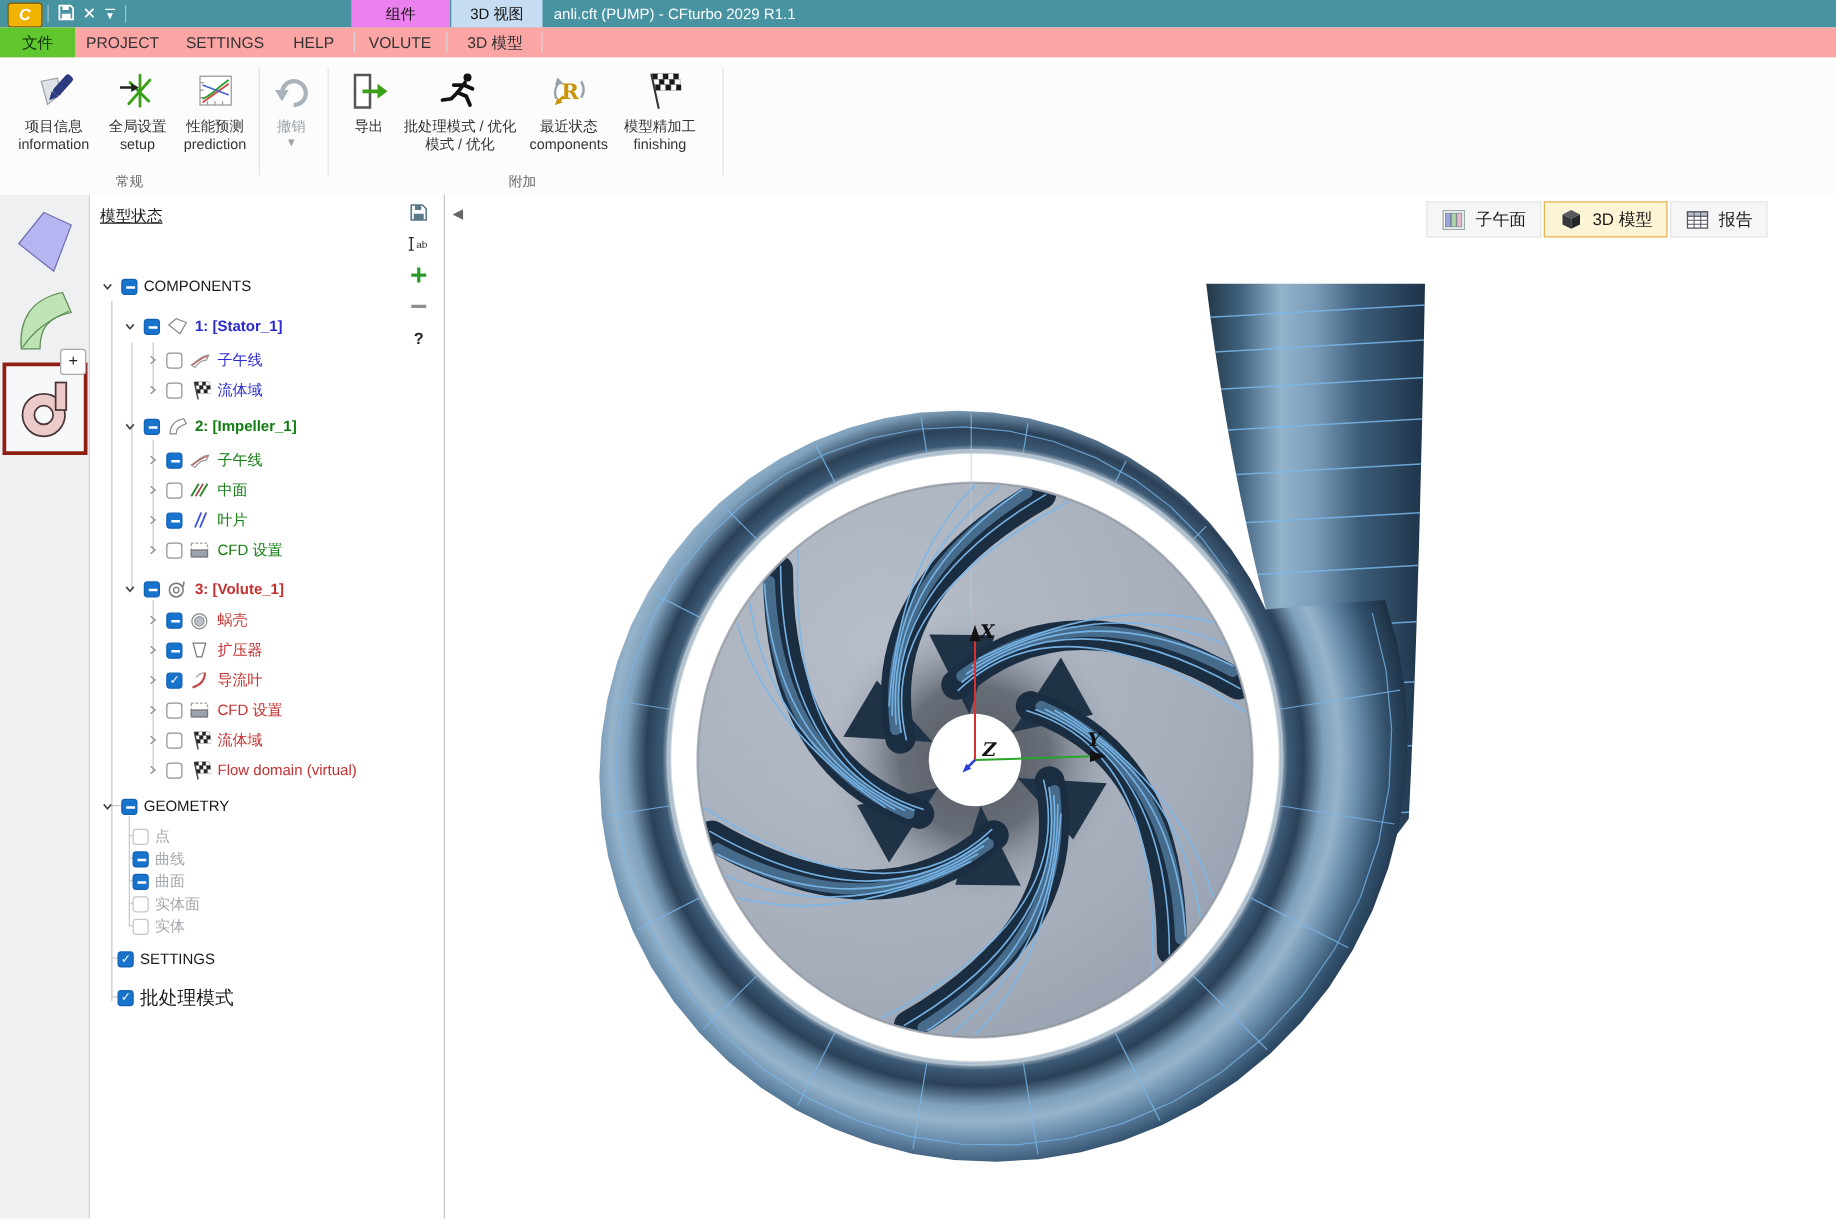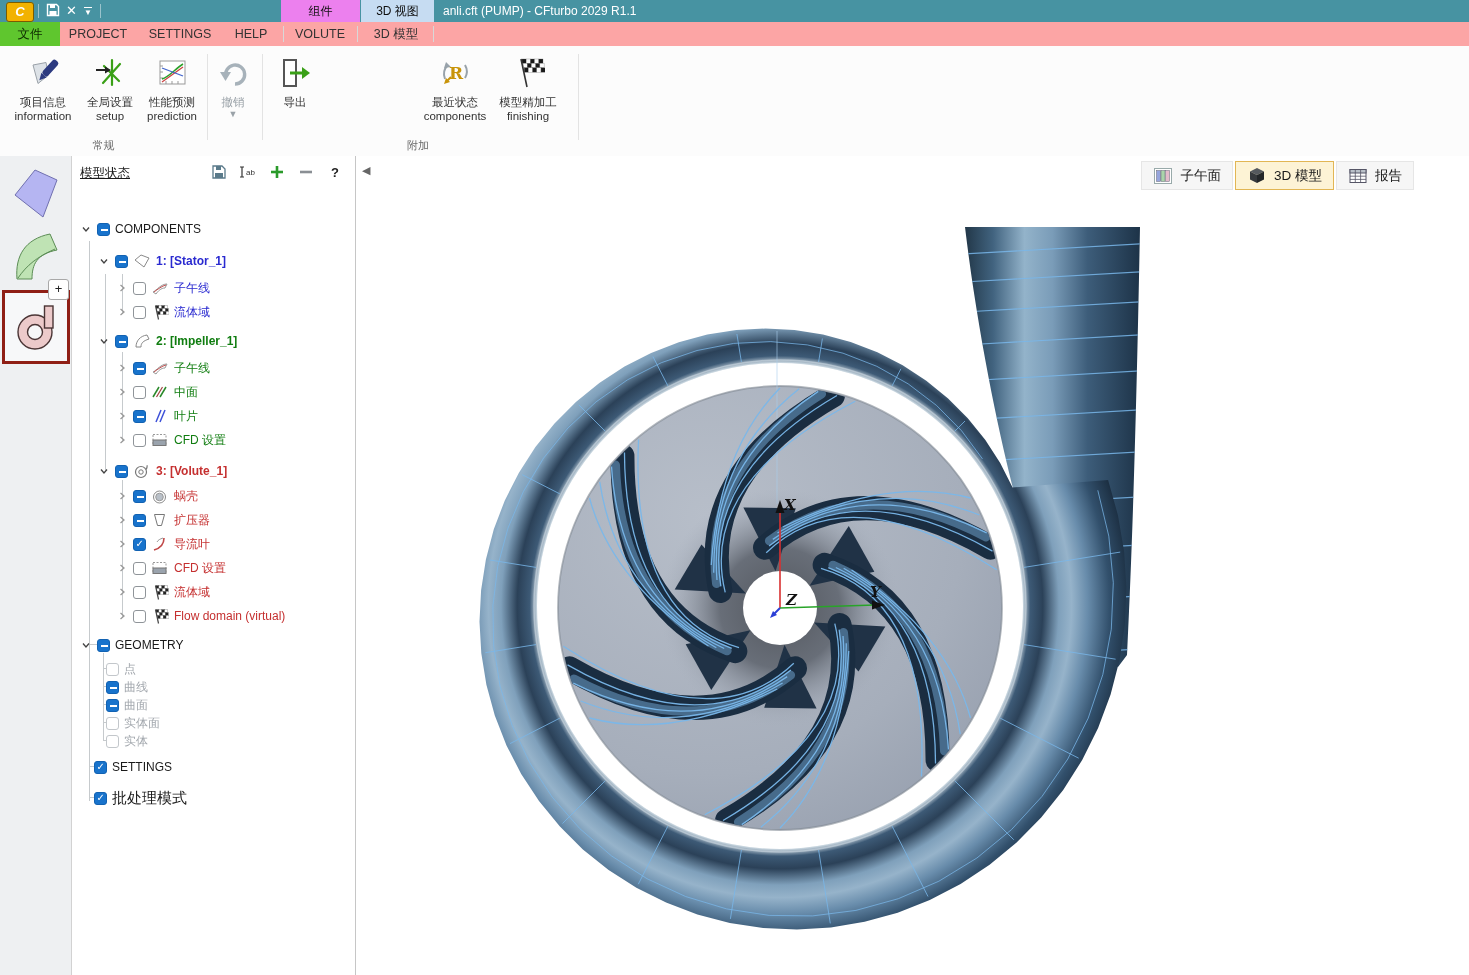--- a/index.html
+++ b/index.html
@@ -37,21 +37,21 @@
   #sidebar{position:absolute;left:0;top:156px;width:71px;height:819px;background:#eef0f2;border-right:1px solid #d2d2d2;}
   .sb-item{position:absolute;left:8px;width:56px;height:56px;display:flex;align-items:center;justify-content:center;}
   #sb-selbox{position:absolute;left:2px;top:134px;width:62px;height:68px;border:3px solid #8f1f15;background:#f7f8f9;
              display:flex;align-items:center;justify-content:center;}
   #sb-plus{position:absolute;left:48px;top:123px;width:19px;height:19px;background:#fff;border:1px solid #a8a8a8;
            border-radius:3px;text-align:center;line-height:18px;font-size:13px;color:#222;z-index:3;}
 
   
   #treepanel{position:absolute;left:72px;top:156px;width:283px;height:819px;background:#fff;border-right:1px solid #c6c6c6;}
   #tp-title{position:absolute;left:8px;top:9px;font-size:12.5px;color:#1a1a1a;text-decoration:underline;}
-  #tp-icons{position:absolute;right:10px;top:6px;display:flex;gap:9px;align-items:center;height:20px;}
+  #tp-icons{position:absolute;right:10px;top:6px;display:flex;gap:9px;align-items:center;height:20px;flex-direction:column;}
   #tp-icons .tpi{width:20px;height:18px;display:flex;align-items:center;justify-content:center;font-size:13px;}
   #tp-dd{position:absolute;left:6px;top:31px;width:269px;height:21px;border:1px solid #ababab;background:#fff;
          font-size:12px;line-height:21px;padding-left:6px;color:#222;}
   #tp-dd .chev{position:absolute;right:7px;top:0;color:#777;font-size:10px;}
   .conn{position:absolute;background:#c6cacd;}
   .trow{position:absolute;left:0;right:2px;height:22px;display:flex;align-items:center;gap:5px;white-space:nowrap;}
   .trow .exp{width:12px;height:12px;flex:0 0 12px;display:flex;align-items:center;justify-content:center;}
   .cb{width:13px;height:13px;flex:0 0 13px;border-radius:3px;box-sizing:border-box;position:relative;}
   .cb.partial,.cb.checked{background:#1873cc;border:1px solid #1262b2;}
   .cb.partial::after{content:"";position:absolute;left:3px;top:5px;width:7px;height:2px;background:#fff;}
@@ -177,20 +177,37 @@
       </div>
       <div class="rbtn" style="left:272px;width:46px">
         <div class="ric">
           <svg width="34" height="34" viewBox="0 0 34 34">
             <rect x="6" y="4" width="12" height="26" fill="#fff" stroke="#555" stroke-width="2"></rect>
         <line x1="12" y1="17" x2="25" y2="17" stroke="#3aa017" stroke-width="3"></line>
         <polygon points="24,11 24,23 32,17" fill="#3aa017"></polygon>
           </svg>
         </div>
         <div class="l1">导出</div>
+
+      </div>
+      <div class="rbtn" style="left:318px;width:100px">
+        <div class="ric">
+          <svg width="34" height="34" viewBox="0 0 34 34">
+            <circle cx="23" cy="6" r="3.2" fill="#111"></circle>
+        <g stroke="#111" stroke-width="3" stroke-linecap="round" fill="none">
+        <path d="M21,10 L15,18"></path>
+              <path d="M20,12 L27,15"></path>
+              <path d="M20,12 L12,12"></path>
+        <path d="M15,18 L22,21 L25,28"></path>
+              <path d="M15,18 L10,23 L3,24"></path>
+            </g>
+          </svg>
+        </div>
+        <div class="l1">批处理模式 / 优化</div>
+        <div class="l2">模式 / 优化</div>
 
       </div>
       <div class="rbtn" style="left:420px;width:70px">
         <div class="ric">
           <svg width="34" height="34" viewBox="0 0 34 34">
             <path d="M7,23 A13,13 0 0 1 10,9" fill="none" stroke="#98a2aa" stroke-width="2"></path>
         <path d="M27,9 A13,13 0 0 1 27,22" fill="none" stroke="#98a2aa" stroke-width="2"></path>
         <polygon points="8,6 13,11 6,12" fill="#98a2aa"></polygon>
         <text x="18" y="23" font-family="'DejaVu Serif',serif" font-weight="bold" font-size="17" fill="#c8940a" text-anchor="middle">R</text>
         <line x1="8" y1="26" x2="13" y2="21" stroke="#c8940a" stroke-width="2"></line>

